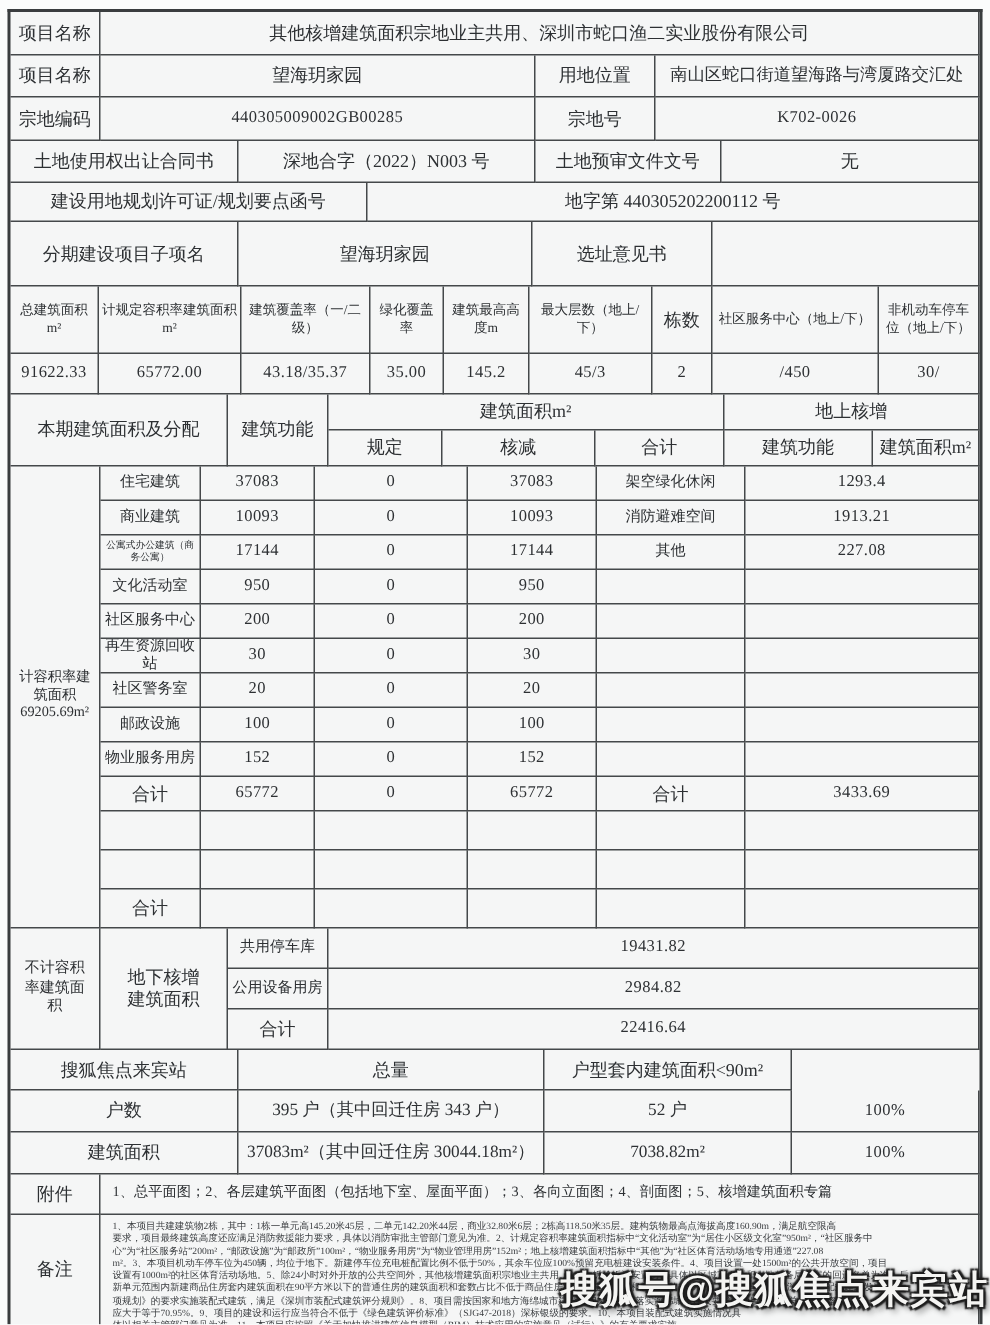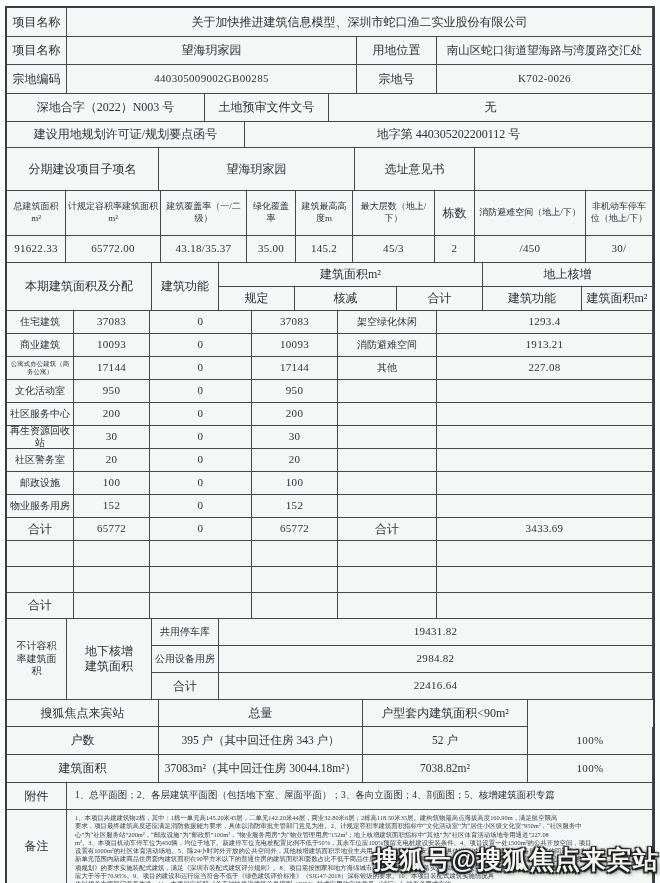--- a/index.html
+++ b/index.html
@@ -36,38 +36,39 @@
                  1.5px 1.5px 1px #1c1c1c,0 0 4px rgba(0,0,0,.55),3px 3px 4px rgba(0,0,0,.4);}
 </style>
 </head>
 <body>
 
 <div id="page">
   <div id="sheet">
 
     <div class="r" style="height:29px">
       <div class="c" style="width:60px">项目名称</div>
-      <div class="c" style="flex:1">关于加快推进建筑信息模型、深圳市蛇口渔二实业股份有限公司</div>
+      <div class="c" style="flex:1">其他核增建筑面积宗地业主共用、深圳市蛇口渔二实业股份有限公司</div>
     </div>
 
     <div class="r" style="height:28px">
       <div class="c" style="width:60px">项目名称</div>
       <div class="c" style="width:290px">望海玥家园</div>
       <div class="c" style="width:80px">用地位置</div>
       <div class="c f115" style="flex:1">南山区蛇口街道望海路与湾厦路交汇处</div>
     </div>
 
     <div class="r" style="height:29px">
       <div class="c" style="width:60px">宗地编码</div>
       <div class="c num" style="width:290px">440305009002GB00285</div>
       <div class="c" style="width:80px">宗地号</div>
       <div class="c num" style="flex:1">K702-0026</div>
     </div>
 
     <div class="r" style="height:28px">
+      <div class="c" style="width:152px">土地使用权出让合同书</div>
       <div class="c" style="width:198px">深地合字（2022）N003 号</div>
       <div class="c" style="width:124px">土地预审文件文号</div>
       <div class="c" style="flex:1">无</div>
     </div>
 
     <div class="r" style="height:26px">
       <div class="c" style="width:238px">建设用地规划许可证/规划要点函号</div>
       <div class="c" style="flex:1">地字第 440305202200112 号</div>
     </div>
 
@@ -79,21 +80,21 @@
     </div>
 
     <div class="r" style="height:45px">
       <div class="c sm wrap" style="width:59px">总建筑面积m²</div>
       <div class="c sm wrap" style="width:95px">计规定容积率建筑面积m²</div>
       <div class="c sm wrap" style="width:86px">建筑覆盖率（一/二级）</div>
       <div class="c sm wrap" style="width:49px">绿化覆盖率</div>
       <div class="c sm wrap" style="width:57px">建筑最高高度m</div>
       <div class="c sm wrap" style="width:82px">最大层数（地上/下）</div>
       <div class="c" style="width:40px">栋数</div>
-      <div class="c sm wrap" style="width:111px">消防避难空间（地上/下）</div>
+      <div class="c sm wrap" style="width:111px">社区服务中心（地上/下）</div>
       <div class="c sm wrap" style="flex:1">非机动车停车位（地上/下）</div>
     </div>
 
     <div class="r" style="height:27px">
       <div class="c num" style="width:59px">91622.33</div>
       <div class="c num" style="width:95px">65772.00</div>
       <div class="c num" style="width:86px">43.18/35.37</div>
       <div class="c num" style="width:49px">35.00</div>
       <div class="c num" style="width:57px">145.2</div>
       <div class="c num" style="width:82px">45/3</div>
@@ -116,20 +117,21 @@
       <div class="col" style="flex:1">
         <div class="c" style="height:24px">地上核增</div>
         <div class="r" style="height:24px">
           <div class="c" style="width:99px">建筑功能</div>
           <div class="c" style="flex:1">建筑面积m²</div>
         </div>
       </div>
     </div>
 
     <div class="r" style="height:308px">
+      <div class="c f95 wrap" style="width:60px;padding:0 4px">计容积率建筑面积69205.69m²</div>
       <div class="col" style="flex:1">
         <div class="r" style="height:23px">
           <div class="c f10" style="width:67px">住宅建筑</div>
           <div class="c num" style="width:76px">37083</div>
           <div class="c num" style="width:102px">0</div>
           <div class="c num" style="width:86px">37083</div>
           <div class="c f10" style="width:99px">架空绿化休闲</div>
           <div class="c num" style="flex:1">1293.4</div>
         </div>
         <div class="r" style="height:23px">

